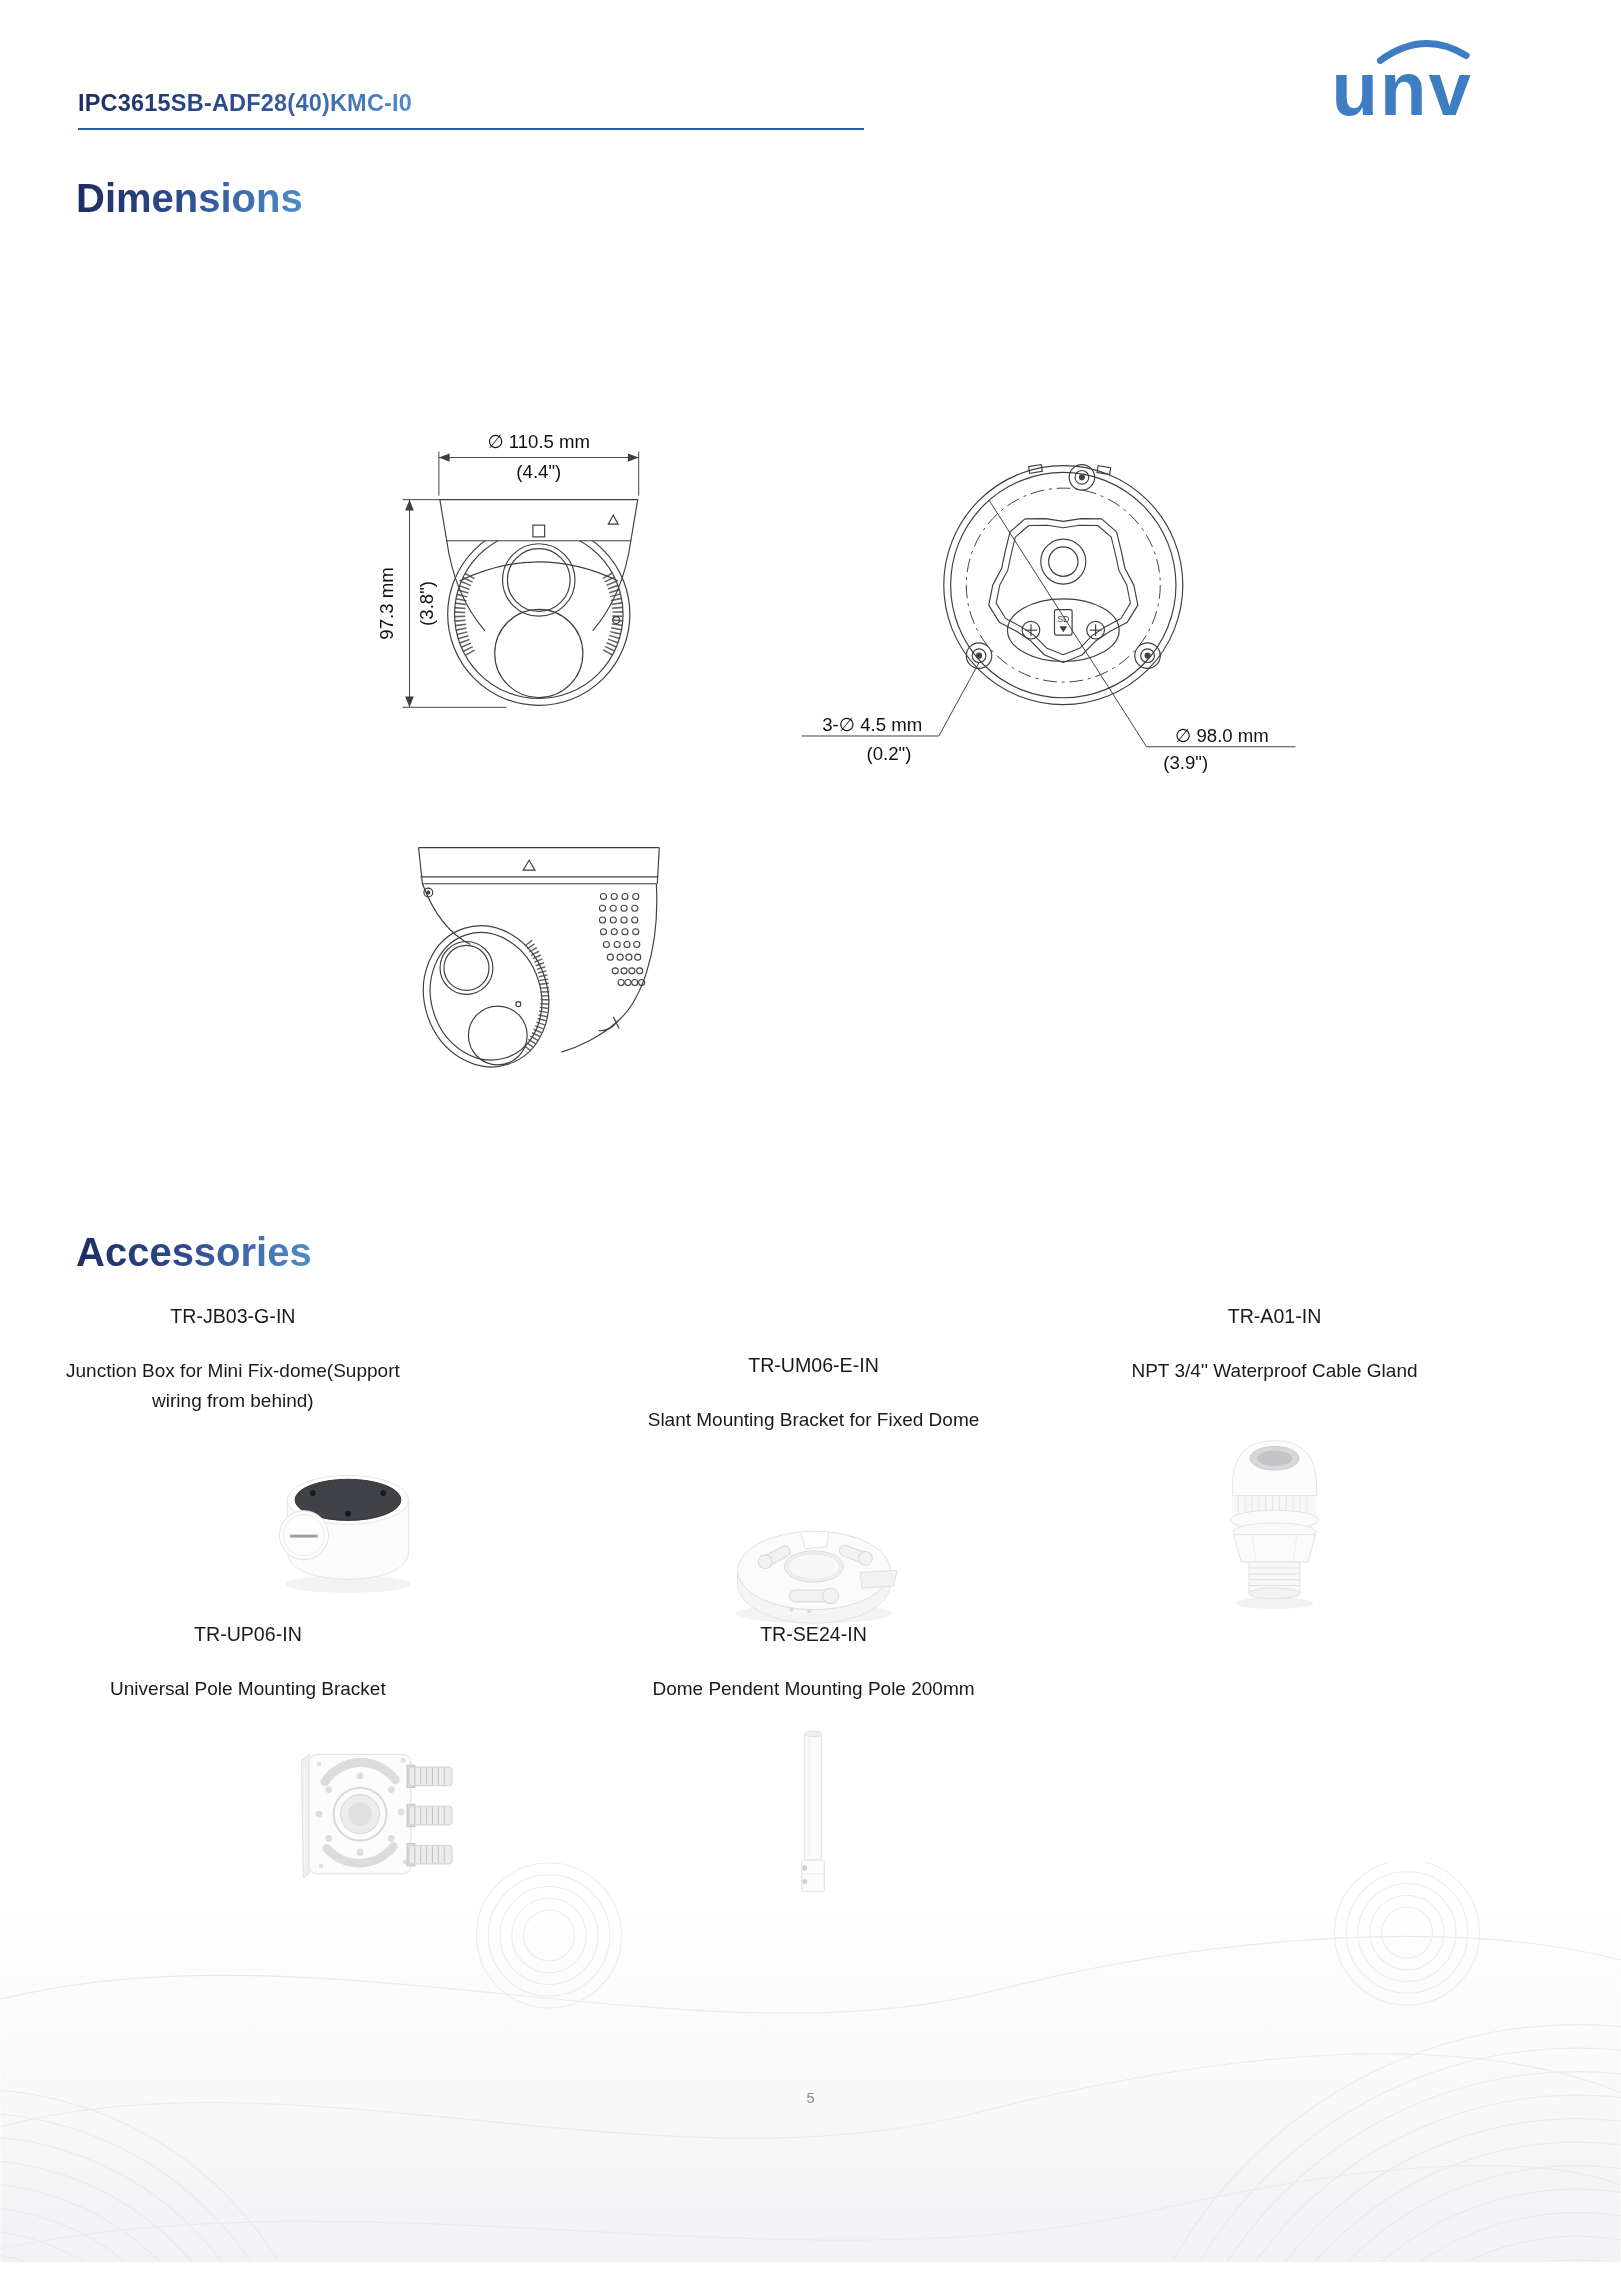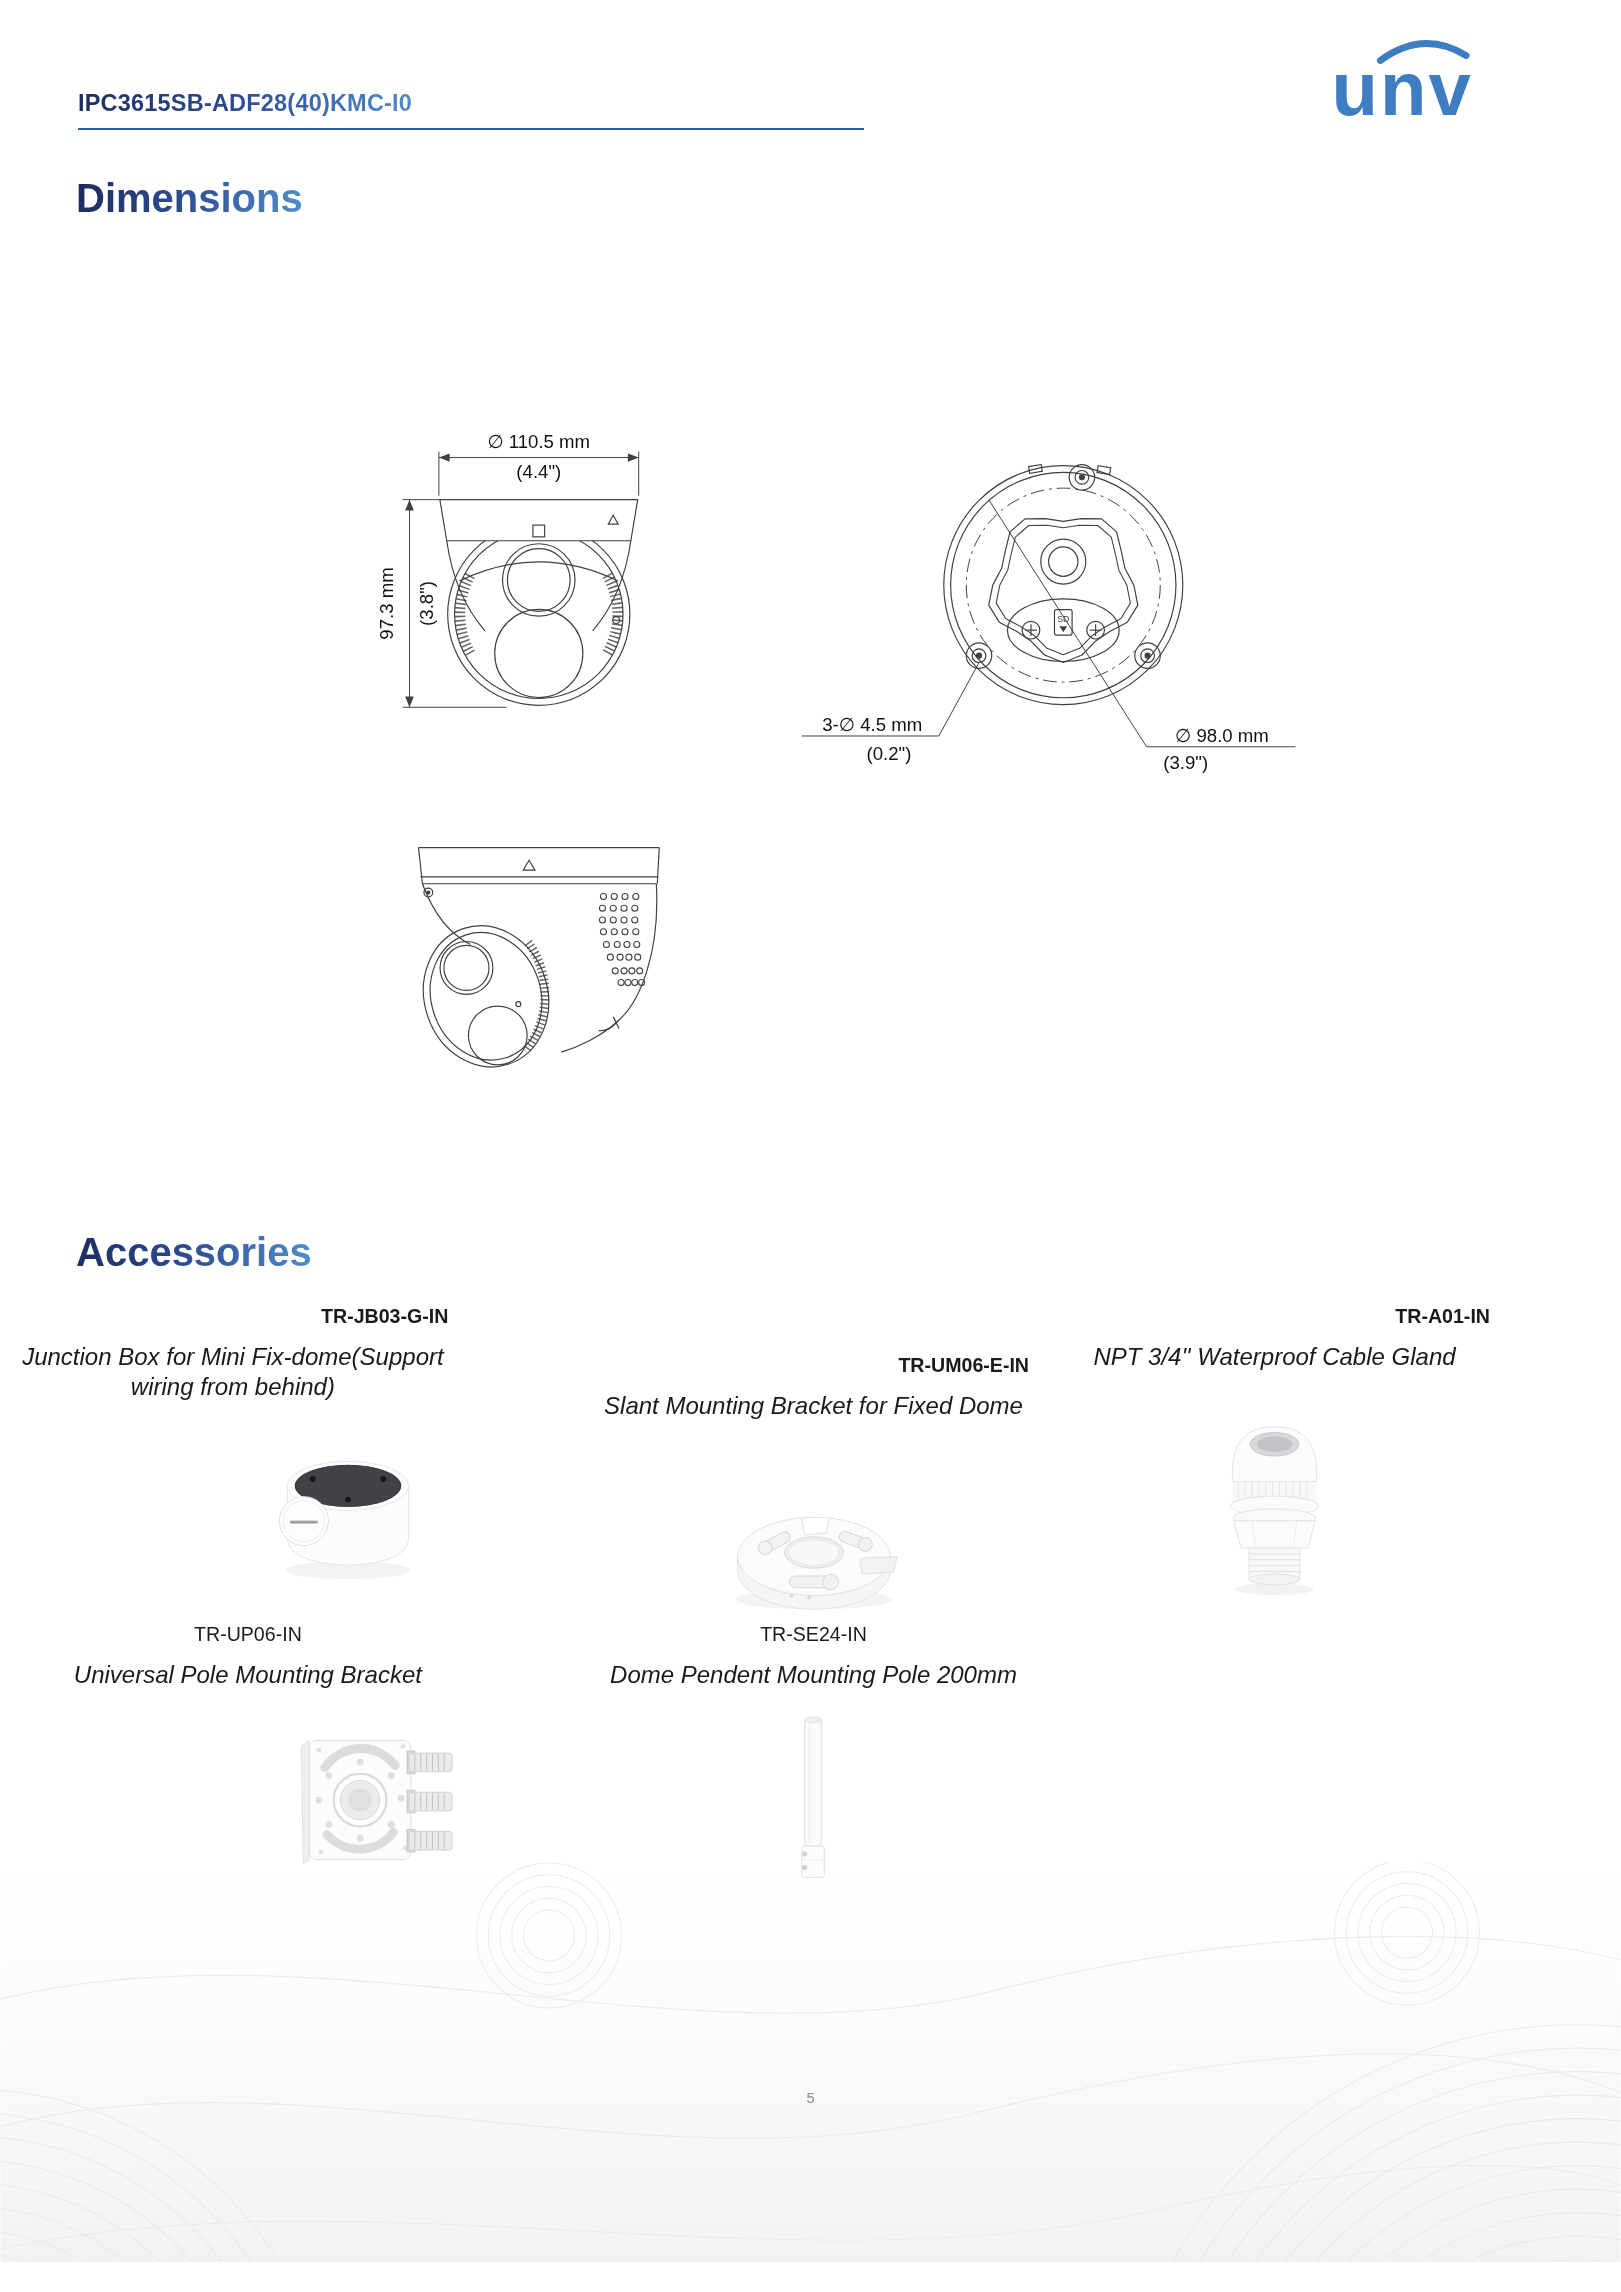--- a/index.html
+++ b/index.html
@@ -13,22 +13,22 @@
   .model-title{position:absolute;left:78px;top:90px;font-size:23.5px;letter-spacing:0.2px;}
   .header-rule{position:absolute;left:78px;top:128px;width:786px;height:2px;background:#2d5ca4;}
   .logo{position:absolute;left:1329px;top:39px;}
   .h1{position:absolute;left:76px;font-size:40px;line-height:47px;margin-top:8px;}
   .h1-dim{top:167px}
   .h1-acc{top:1221px}
   svg.draw{position:absolute;}
   .dim-text text{font-size:19px;fill:#111;stroke:none;font-family:"Liberation Sans",sans-serif;}
   .acc-cell{position:absolute;width:431px;text-align:center;}
   .acc-model{font-size:19.6px;line-height:25.5px;}
-  .row1 .acc-model{font-weight:bold;text-align:right;}
-  .acc-desc{font-size:24px;line-height:30px;margin-top:12px;font-style:italic;}
+  .row1 .acc-model{font-weight:normal;}
+  .acc-desc{font-size:19px;line-height:30px;margin-top:26px;}
   .row1 .acc-desc{min-height:61px;}
   .row2 .acc-desc{min-height:30px;}
   .acc-img{margin-top:15.7px;height:172px;display:flex;align-items:center;justify-content:center;}
   .row2 .acc-img{margin-top:23.5px;height:181px;}
   .shift .acc-img{transform:translateX(93px);}
   .page-num{position:absolute;top:2090px;left:0;width:100%;text-align:center;
             font-size:14.7px;color:#8b8b8b;}
   .waves{position:absolute;left:0;top:1862px;}
 </style>
 </head>

